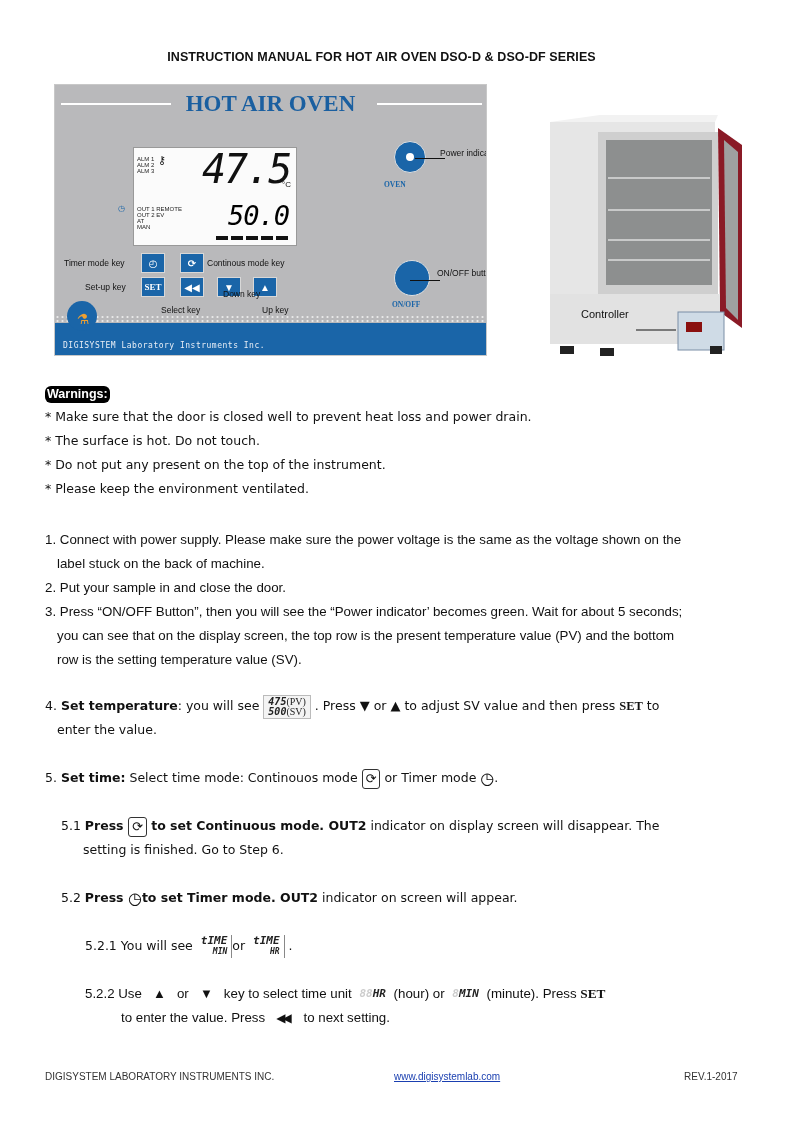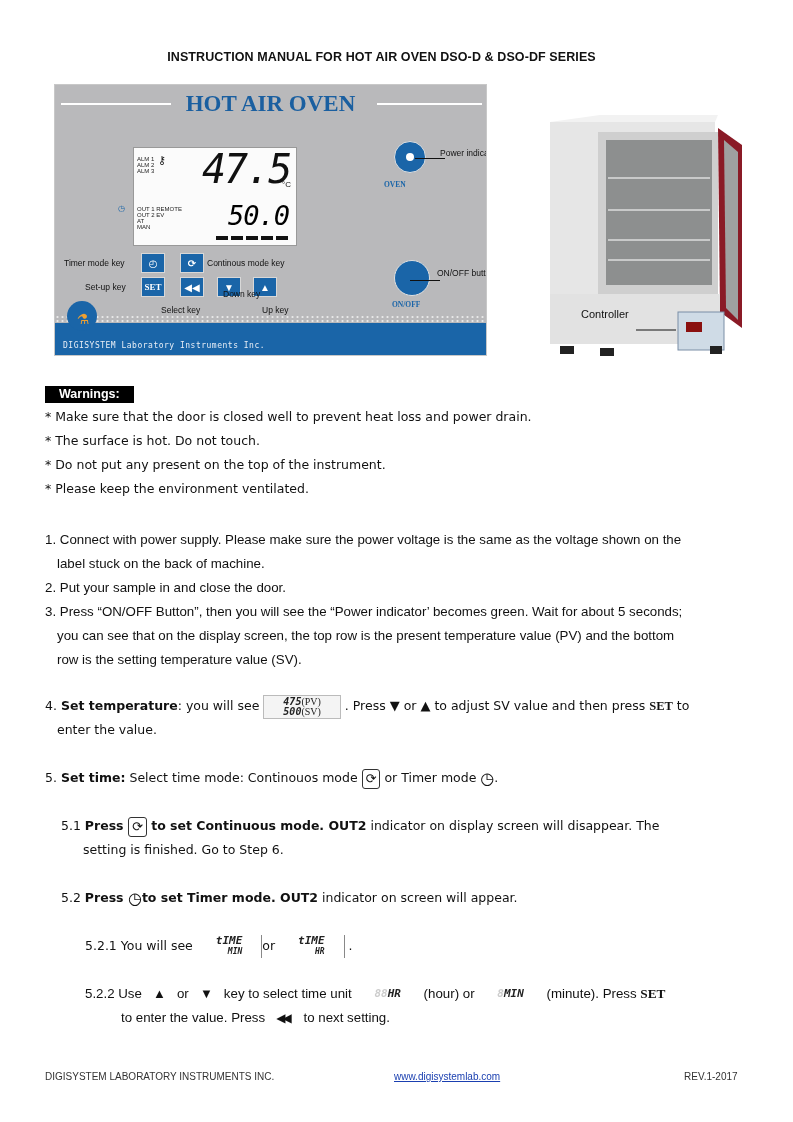--- a/index.html
+++ b/index.html
@@ -16,23 +16,23 @@
   .seg-small{font-family:"DejaVu Sans Mono",monospace;font-style:italic;font-size:27px;letter-spacing:-1px;color:#000000;}
   .key{width:24px;height:20px;background:#1a65a8;border:1px solid #d8d8d8;color:#fff;display:flex;align-items:center;justify-content:center;font-size:10px;font-weight:bold;box-sizing:border-box;}
   .plabel{font-size:8.5px;color:#111;white-space:nowrap;}
   .pcircle{width:30px;height:30px;border-radius:50%;background:#1a65a8;border:1.5px solid #e0e0e0;}
   .footer-band{left:0;top:238px;width:431px;height:32px;background:#1a65a8;}
   .dots{left:0;top:230px;width:431px;height:8px;background-image:radial-gradient(#e8e8e8 1px,transparent 1.3px);background-size:5px 4px;}
   
   .photo{left:540px;top:100px;width:215px;height:258px;}
   
   .txt{font-family:"DejaVu Sans","Liberation Sans",sans-serif;font-size:12.5px;line-height:24px;}
-  .warn-head{left:45px;top:386px;background:#000;color:#fff;font-weight:bold;padding:0 14px;font-size:12.5px;line-height:17px;}
+  .warn-head{left:45px;top:386px;background:#000;color:#fff;font-weight:bold;padding:0 2px;font-size:12.5px;line-height:17px;border-radius:6px;}
   .narrow{font-family:"Liberation Sans",sans-serif;font-size:13.3px;}
-  .lcd-inline{display:inline-block;vertical-align:middle;border:1px solid #bbb;background:#f4f4f4;font-family:"DejaVu Sans Mono",monospace;font-style:italic;font-weight:bold;font-size:10px;line-height:10px;padding:1px 19px;color:#222;}
+  .lcd-inline{display:inline-block;vertical-align:middle;border:1px solid #bbb;background:#f4f4f4;font-family:"DejaVu Sans Mono",monospace;font-style:italic;font-weight:bold;font-size:10px;line-height:10px;padding:1px 4px;color:#222;}
   .tri{display:inline-block;font-size:13px;}
   .set-txt{font-family:"Liberation Serif",serif;font-weight:bold;}
   .icon-box{display:inline-block;vertical-align:middle;}
   .foot{top:1071px;font-size:10px;color:#333;}
   .foot a{color:#1a3fb0;text-decoration:underline;}
 </style>
 </head>
 <body>
 
 <div class="abs title">INSTRUCTION MANUAL FOR HOT AIR OVEN DSO-D &amp; DSO-DF SERIES</div>

